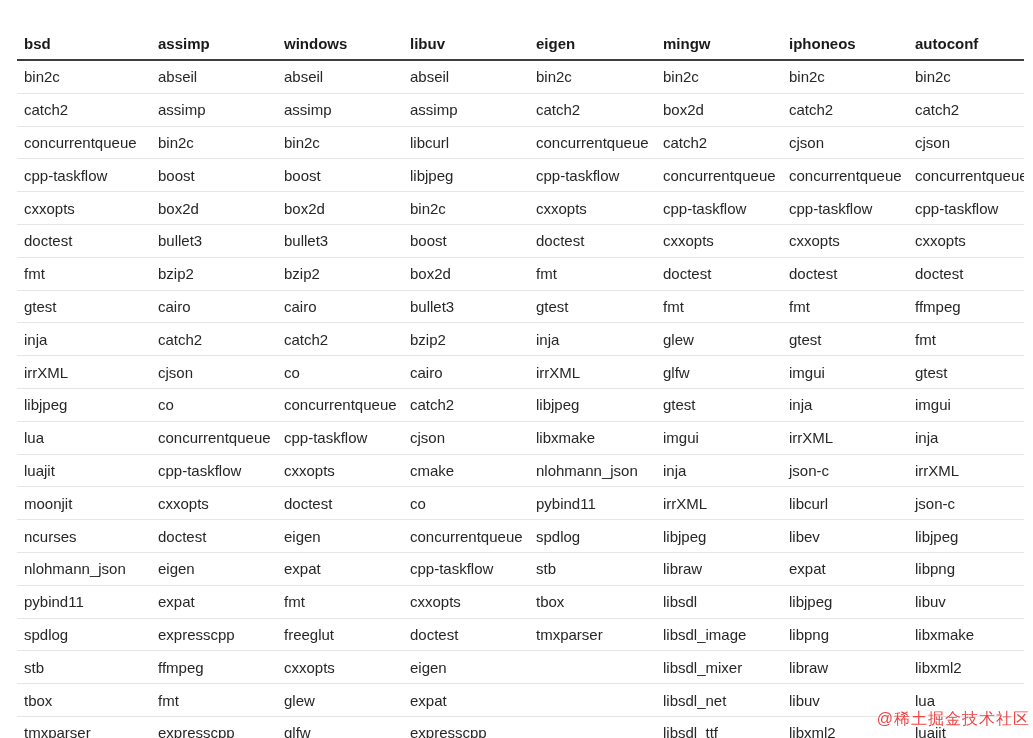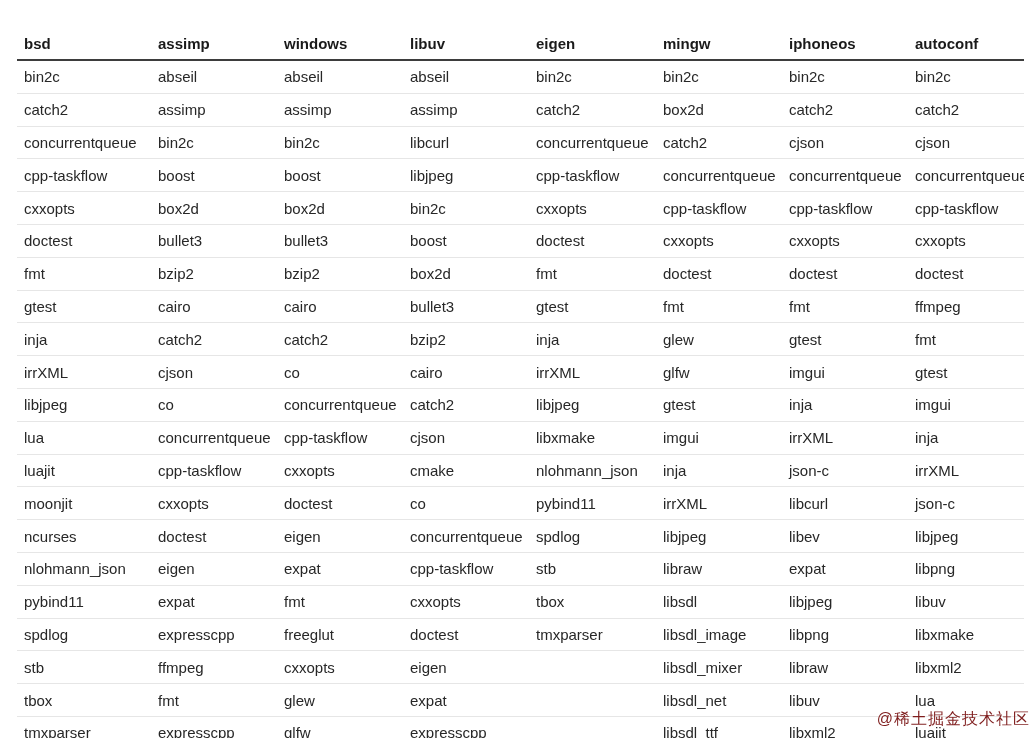--- a/index.html
+++ b/index.html
@@ -49,21 +49,21 @@
     color: #272727;
     border-bottom: 1px solid #e6e6e6;
     white-space: nowrap;
     overflow: hidden;
   }
   .watermark {
     position: absolute;
     top: 709px;
     right: 3px;
     font-size: 16px;
-    color: #7f1d1d;
+    color: #ef4444;
     letter-spacing: 1px;
     pointer-events: none;
     z-index: 5;
   }
 </style>
 </head>
 <body>
 
 <div class="table-wrap">
   <table class="pkg-table">

